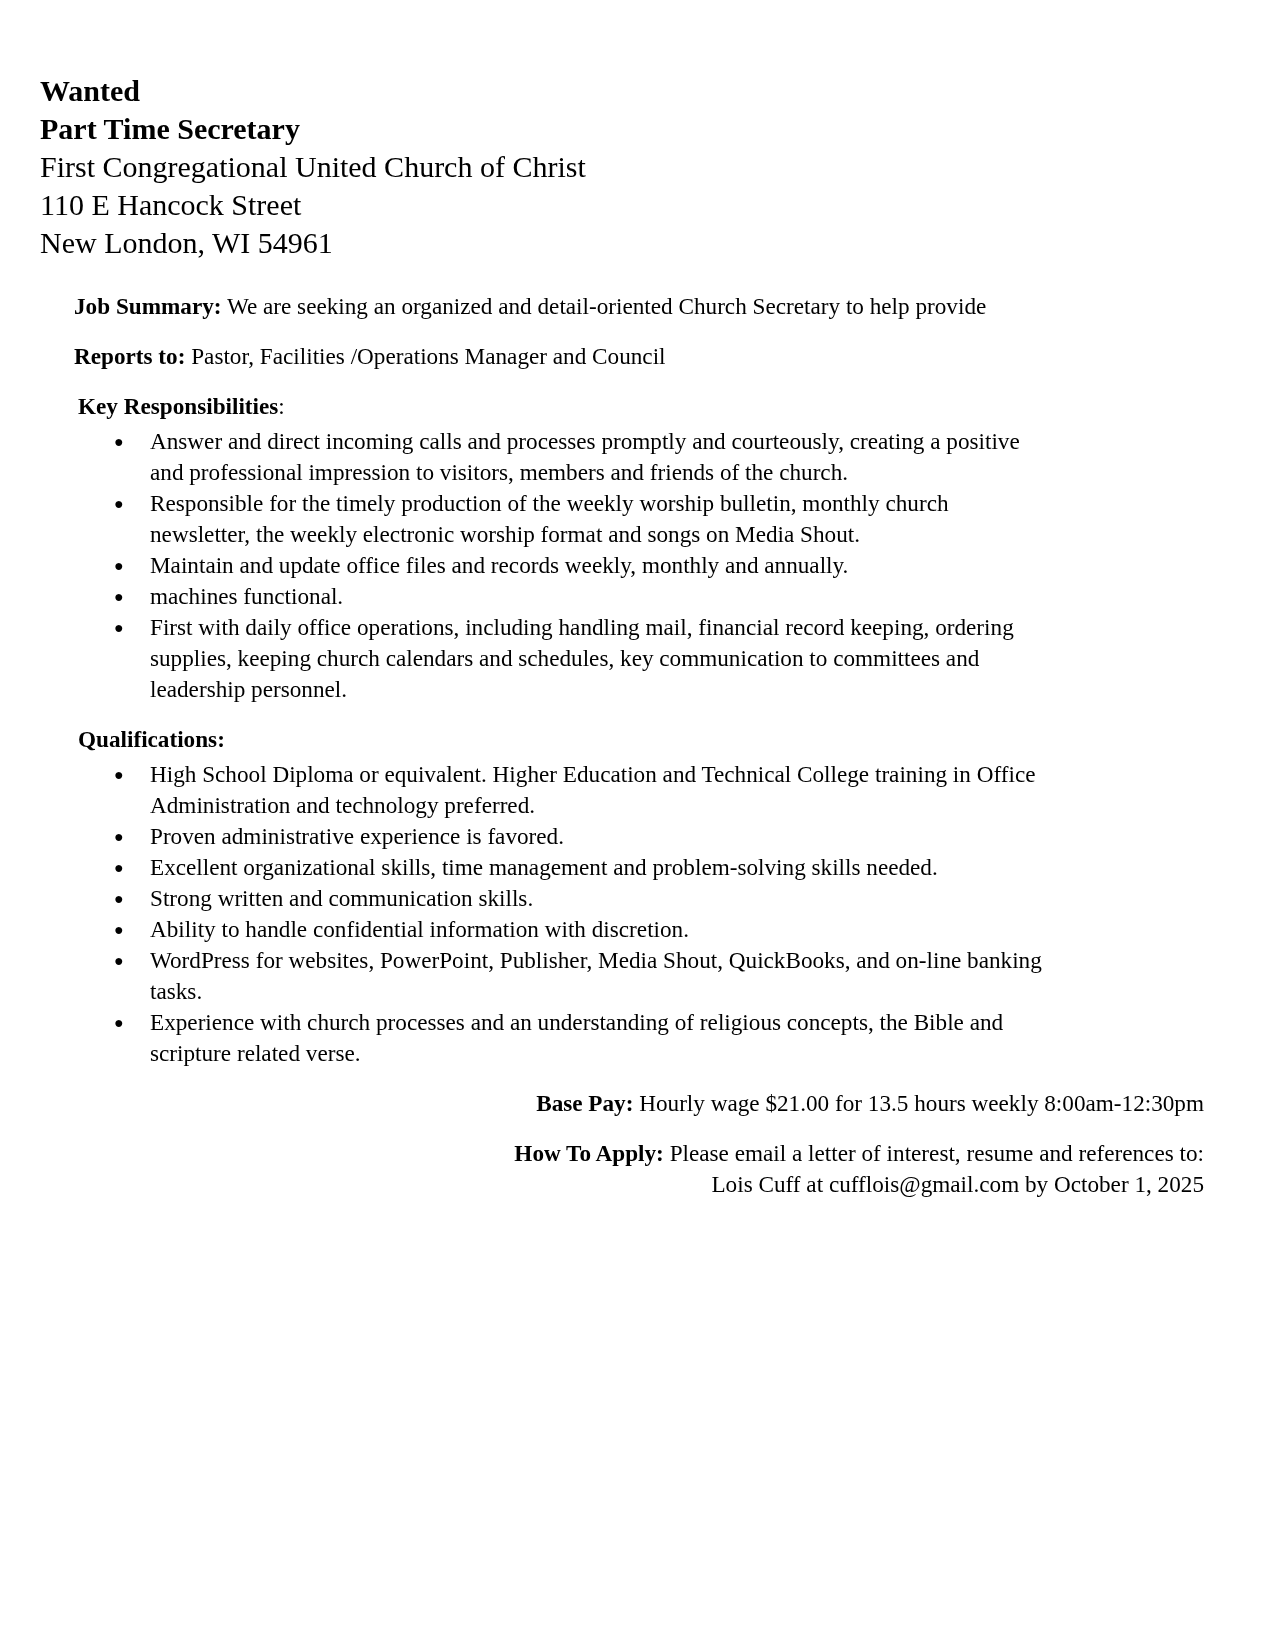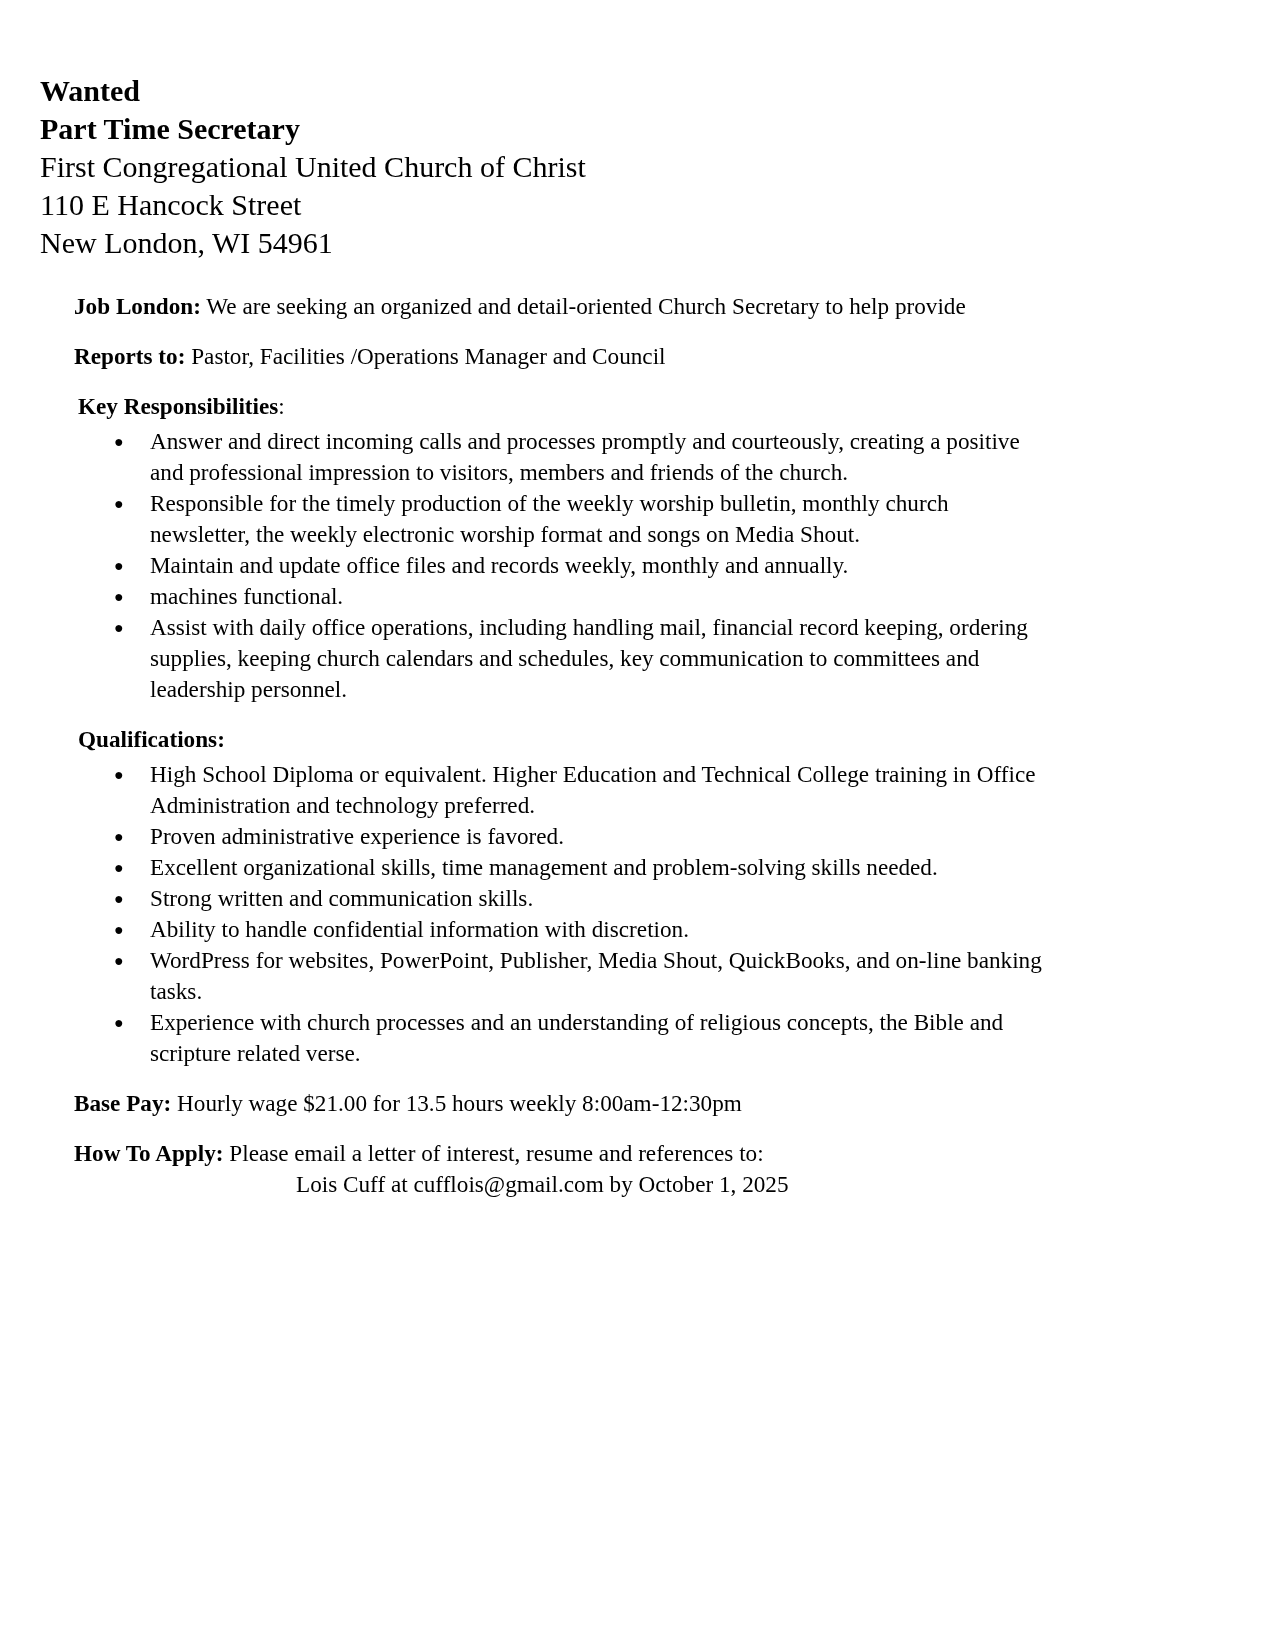--- a/index.html
+++ b/index.html
@@ -69,39 +69,39 @@
       left: 40px;
       top: 0;
       font-size: 16px;
     }
     .indent-pay {
       padding-left: 152px;
     }
     .indent-apply {
       padding-left: 222px;
     }
-    .pay-block { margin: 0 0 19px 0; }
+    .pay-block { margin: 0 0 19px 0; text-align: right; }
   </style>
 </head>
 <body>
 
 <div class="page">
 
   <div class="header">
     <div class="line bold">Wanted</div>
     <div class="line bold">Part Time Secretary</div>
     <div class="line">First Congregational United Church of Christ</div>
     <div class="line">110 E Hancock Street</div>
     <div class="line">New London, WI 54961</div>
   </div>
 
   <div class="body">
 
     <div class="para">
-      <div><b>Job London:</b> <span>We are seeking an organized and detail-oriented Church Secretary to help provide</span></div>
+      <div><b>Job Summary:</b> <span>We are seeking an organized and detail-oriented Church Secretary to help provide</span></div>
     </div>
 
     <div class="para">
       <b>Reports to:</b> <span>Pastor, Facilities /Operations Manager and Council</span>
     </div>
 
     <div class="section-head"><span>Key Responsibilities</span><span class="colon">:</span></div>
     <ul class="bullets">
       <li>
         <span class="dot">●</span>
@@ -116,21 +116,21 @@
       <li>
         <span class="dot">●</span>
         <div>Maintain and update office files and records weekly, monthly and annually.</div>
       </li>
       <li>
         <span class="dot">●</span>
         <div>machines functional.</div>
       </li>
       <li>
         <span class="dot">●</span>
-        <div>Assist with daily office operations, including handling mail, financial record keeping, ordering</div>
+        <div>First with daily office operations, including handling mail, financial record keeping, ordering</div>
         <div>supplies, keeping church calendars and schedules, key communication to committees and</div>
         <div>leadership personnel.</div>
       </li>
     </ul>
 
     <div class="section-head">Qualifications:</div>
     <ul class="bullets">
       <li>
         <span class="dot">●</span>
         <div>High School Diploma or equivalent. Higher Education and Technical College training in Office</div>

